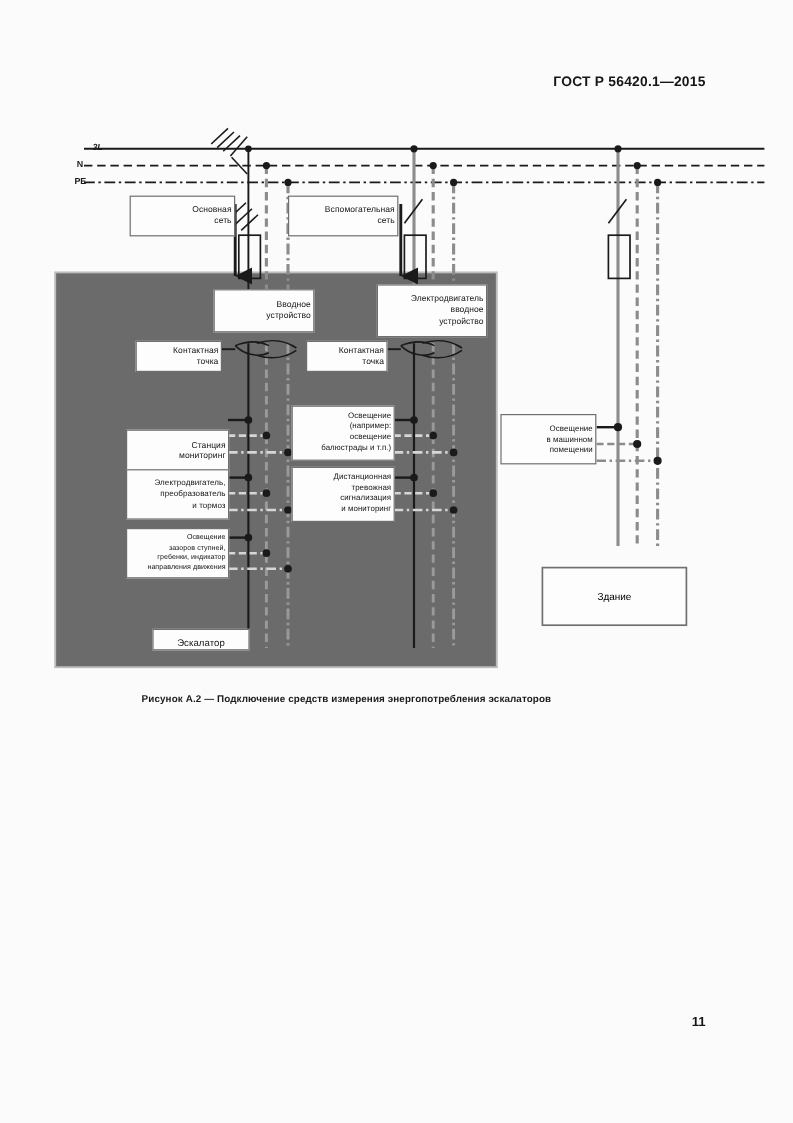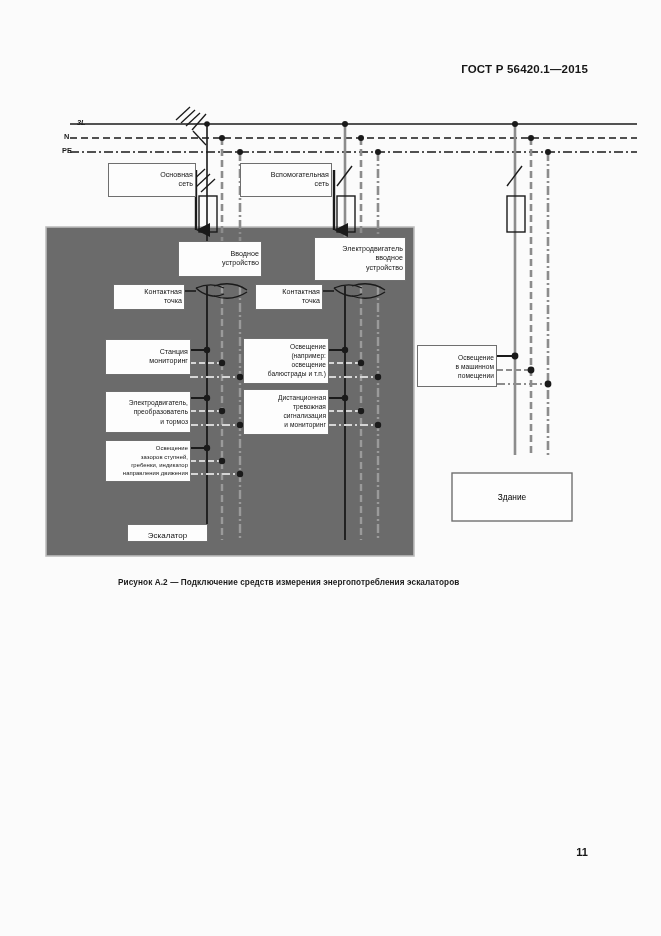--- a/index.html
+++ b/index.html
@@ -272,21 +272,21 @@
     <div class="lbl" style="left:113px; top:284px; width:72px; height:26px; flex-direction:column;">
       <span>Контактная</span>
       <span>точка</span>
     </div>
 
     <div class="lbl" style="left:255px; top:284px; width:68px; height:26px; flex-direction:column;">
       <span>Контактная</span>
       <span>точка</span>
     </div>
 
-    <div class="lbl" style="left:105px; top:339px; width:86px; height:36px; flex-direction:column;">
+    <div class="lbl" style="left:105px; top:358px; width:86px; height:36px; flex-direction:column;">
       <span>Станция</span>
       <span>мониторинг</span>
     </div>
 
     <div class="lbl" style="left:105px; top:391px; width:86px; height:42px; flex-direction:column; font-size:6.7px;">
       <span>Электродвигатель,</span>
       <span>преобразователь</span>
       <span>и тормоз</span>
     </div>
 

